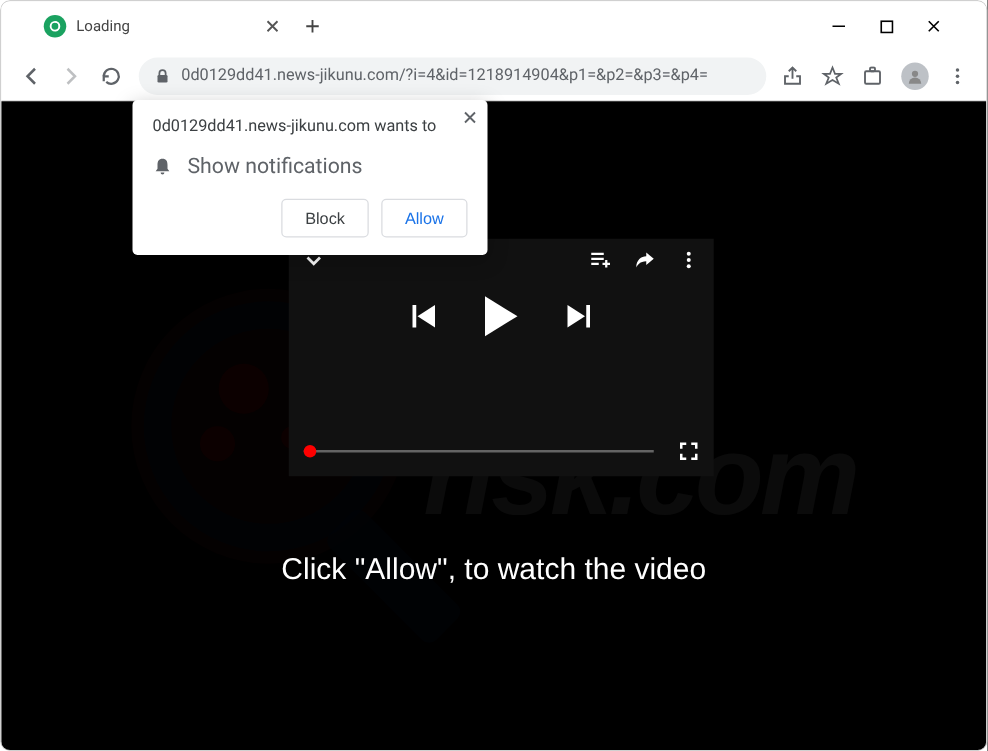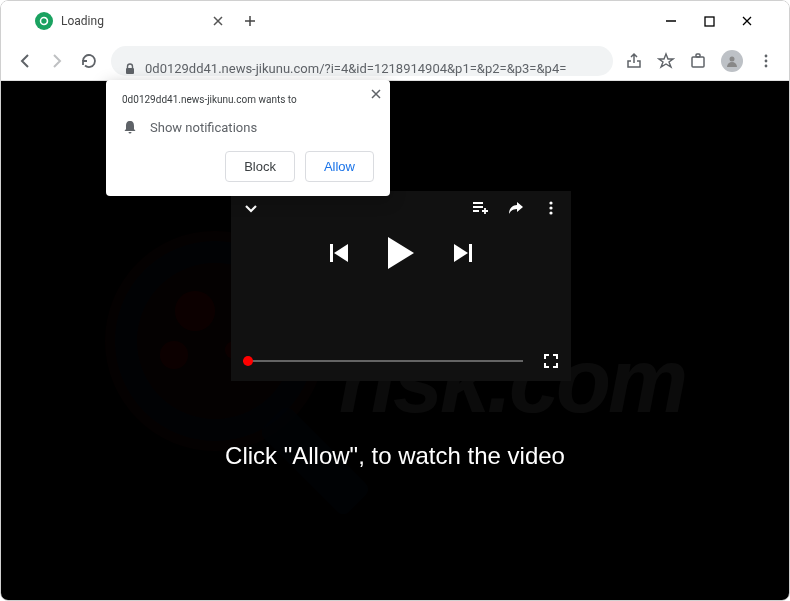--- a/index.html
+++ b/index.html
@@ -9,21 +9,21 @@
     .tab { display: flex; align-items: center; gap: 8px; padding: 6px 10px; flex: 0 0 auto; width: 210px; }
     .favicon { width: 18px; height: 18px; border-radius: 50%; background: #1aa260; display:flex; align-items:center; justify-content:center; }
     .favicon svg { width: 10px; height: 10px; }
     .tab-title { font-size: 12px; color: #444; flex: 1; white-space: nowrap; overflow: hidden; text-overflow: ellipsis; }
     .tab-close { width: 14px; height: 14px; color: #555; cursor: pointer; }
     .tab-add { margin-left: 8px; color: #444; cursor: pointer; }
     .win-controls { margin-left: auto; display: flex; gap: 22px; padding-right: 10px; }
     .win-btn { width: 16px; height: 16px; display:flex; align-items:center; justify-content:center; cursor:pointer; }
     .toolbar { height: 40px; display: flex; align-items: center; gap: 12px; padding: 0 14px; background: #fff; border-bottom: 1px solid #e0e0e0; }
     .nav-btn { width: 20px; height: 20px; color: #5f6368; cursor: pointer; display:flex; align-items:center; justify-content:center;}
-    .address-bar { flex: 1; height: 30px; background: #f1f3f4; border-radius: 15px; display: flex; align-items: flex-end; padding: 0 12px; gap: 8px; }
+    .address-bar { flex: 1; height: 30px; background: #f1f3f4; border-radius: 15px; display: flex; align-items: center; padding: 0 12px; gap: 8px; }
     .lock-icon { width: 14px; height: 14px; color: #5f6368; }
     .url { font-size: 13px; color: #5f6368; white-space: nowrap; }
     .tb-icons { display: flex; gap: 14px; align-items:center;}
     .tb-icon { width: 18px; height: 18px; color: #5f6368; cursor: pointer; display:flex; align-items:center; justify-content:center;}
     .profile { width: 22px; height: 22px; border-radius: 50%; background: #bdc1c6; display:flex; align-items:center; justify-content:center;}
     .content { flex: 1; background: #000; position: relative; overflow: hidden; }
     
     .watermark { position: absolute; inset: 0; display: flex; align-items: center; justify-content: center; pointer-events: none; opacity: 0.07; }
     .watermark-inner { display:flex; align-items:center; gap: 14px; }
     .wm-icon { width: 220px; height: 220px; border-radius: 50%; background: rgba(255,60,60,0.25); position: relative; }
@@ -44,25 +44,25 @@
     .skip { display:flex; align-items:center; gap:1px; cursor:pointer;}
     .skip-bar { width:3px; height:18px; background:#fff;}
     .player-bottom { position:absolute; bottom:12px; left:12px; right:12px; display:flex; align-items:center; justify-content:space-between;}
     .progress { flex:1; height:2px; background:rgba(255,255,255,0.35); position:relative; margin-right:20px;}
     .progress-dot { position:absolute; left:0; top:-4px; width:10px; height:10px; border-radius:50%; background:#ff0000;}
     .fullscreen { width:16px; height:16px; cursor:pointer;}
     
     .instruction { position:absolute; bottom: 130px; left:0; right:0; text-align:center; color:#fff; font-size:24px; font-family: Arial, sans-serif; }
     
     .notif-popup { position: absolute; top: 80px; left: 106px; width: 284px; background: #fff; border-radius: 4px; box-shadow: 0 4px 16px rgba(0,0,0,0.25); padding: 14px 16px; z-index: 10; }
-    .notif-title { font-size: 10px; color: #3c4043; }
+    .notif-title { font-size: 13px; color: #3c4043; }
     .notif-close { position:absolute; top:8px; right:8px; cursor:pointer; color:#5f6368;}
     .notif-body { display:flex; align-items:center; gap:12px; margin-top:14px; }
     .notif-bell { color:#5f6368;}
-    .notif-text { font-size:13px; color:#5f6368;}
+    .notif-text { font-size:17px; color:#5f6368;}
     .notif-buttons { display:flex; gap:10px; justify-content:flex-end; margin-top:16px;}
     .notif-btn { border: 1px solid #dadce0; background:#fff; color:#1a73e8; font-size:13px; padding: 7px 18px; border-radius:4px; cursor:pointer;}
     .notif-btn.block { color:#3c4043;}
     
     svg { display:block; }
   </style>
 </head>
 <body>
 
 <div class="window-frame">

